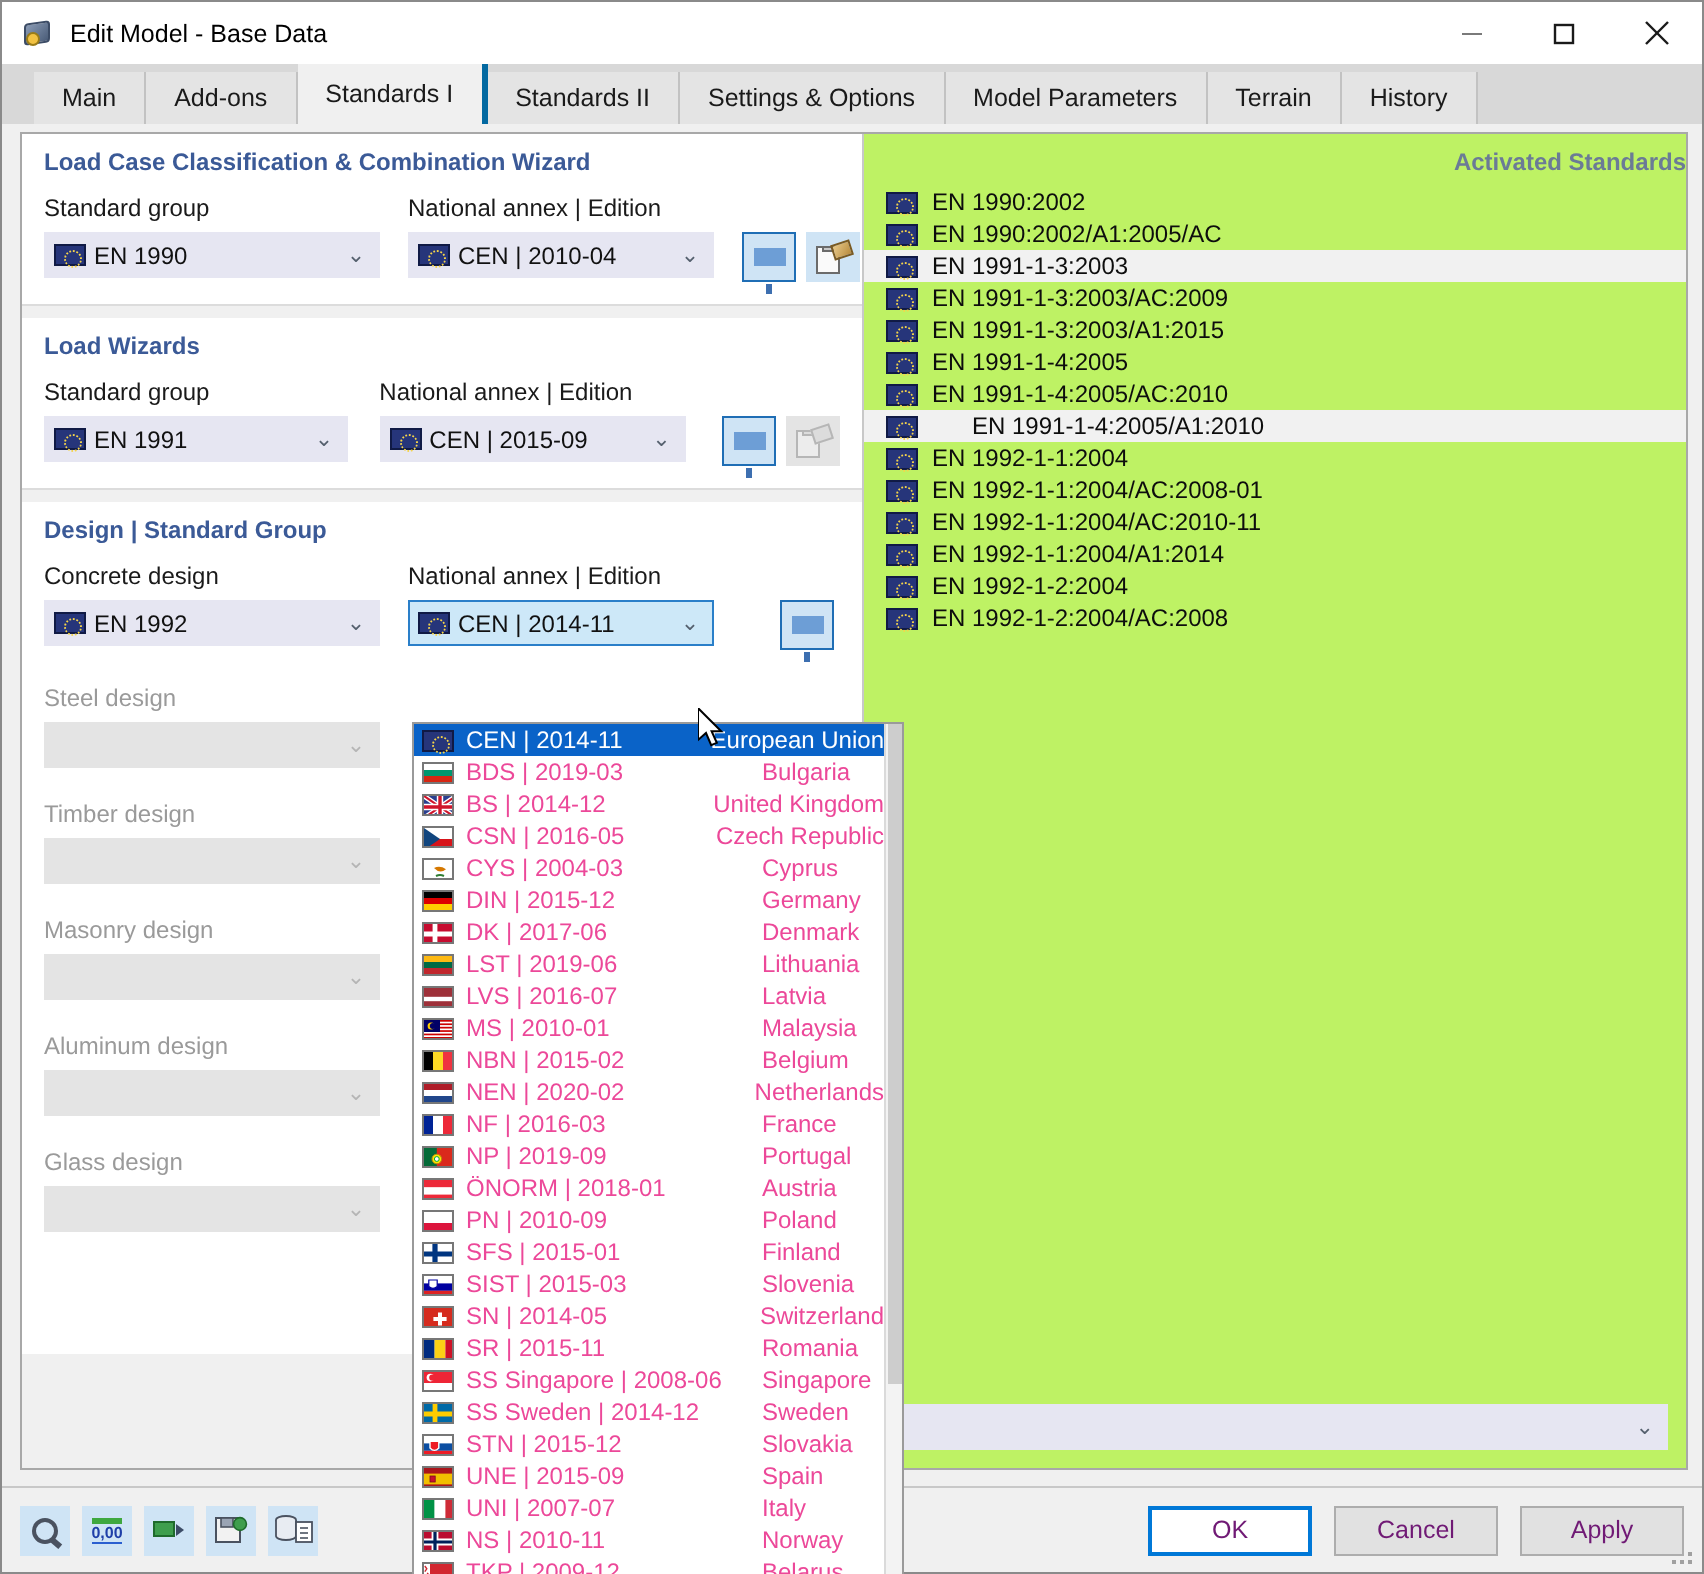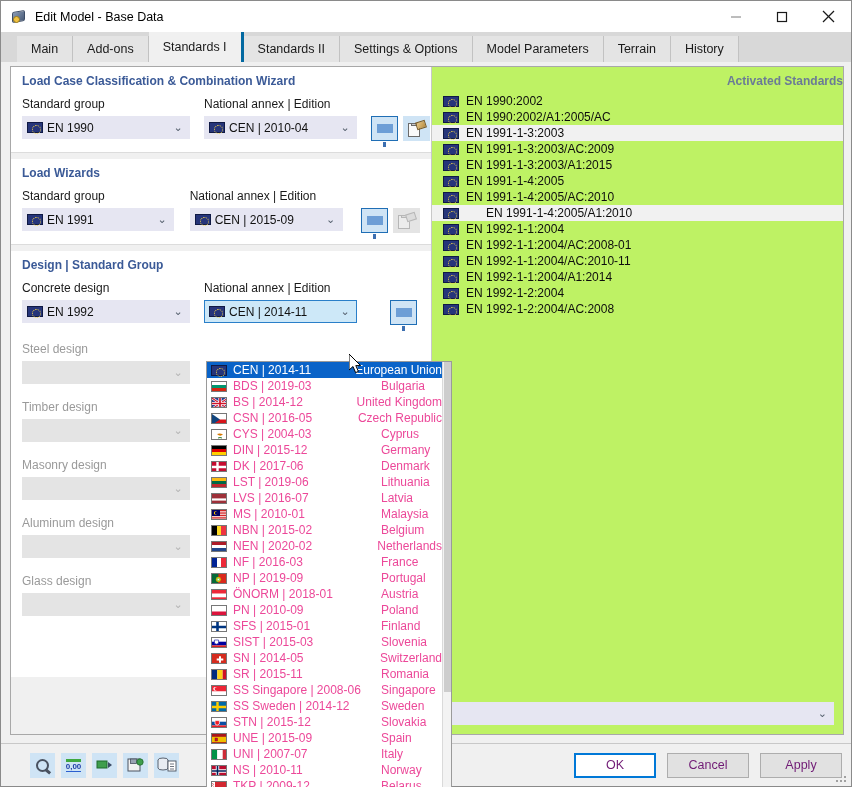--- a/index.html
+++ b/index.html
@@ -353,21 +353,21 @@
   #bottombar {
     height: 43px;
     flex: 0 0 auto;
     background: #f0f0f0;
     border-top: 1px solid #c8c8c8;
     display: flex;
     align-items: center;
     padding: 0 9px;
     position: relative;
   }
-  #bottom-tools { display: flex; gap: 6px; margin-left: 20px; }
+  #bottom-tools { display: flex; gap: 6px; margin-left: 0; }
   .toolbtn {
     width: 25px; height: 25px;
     background: #cfe4f5;
     display: flex; align-items: center; justify-content: center;
     position: relative;
   }
   #dialog-buttons {
     margin-left: auto;
     display: flex;
     gap: 11px;

